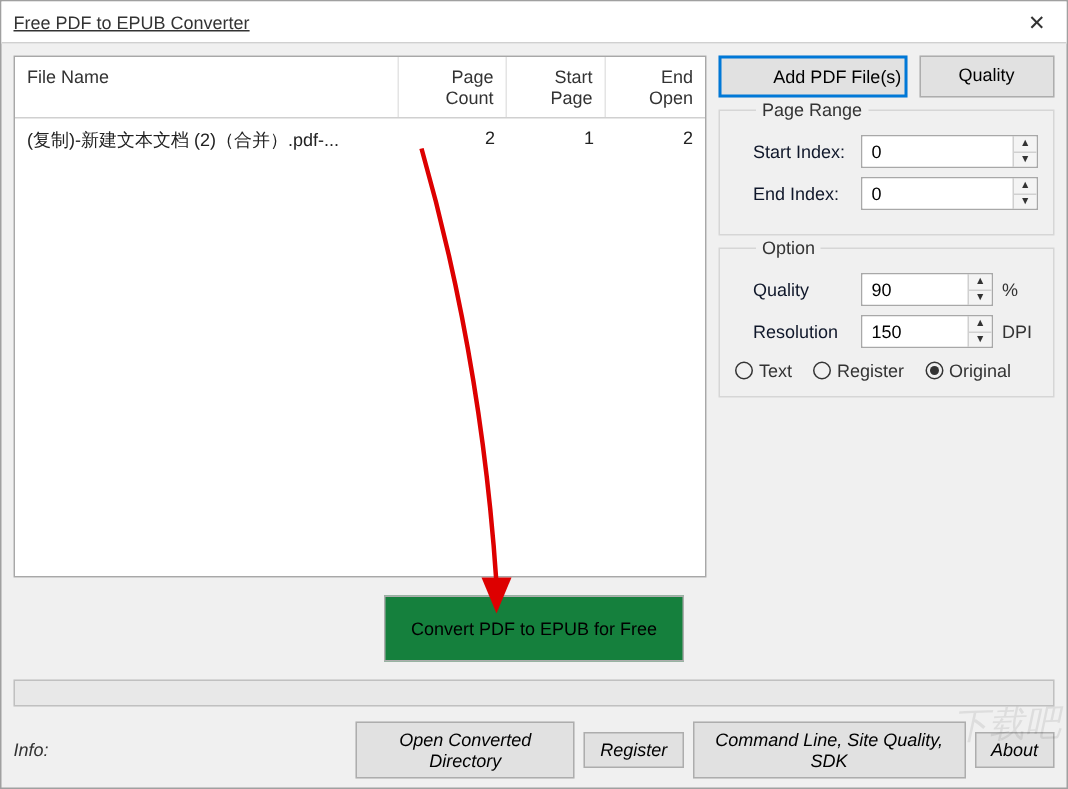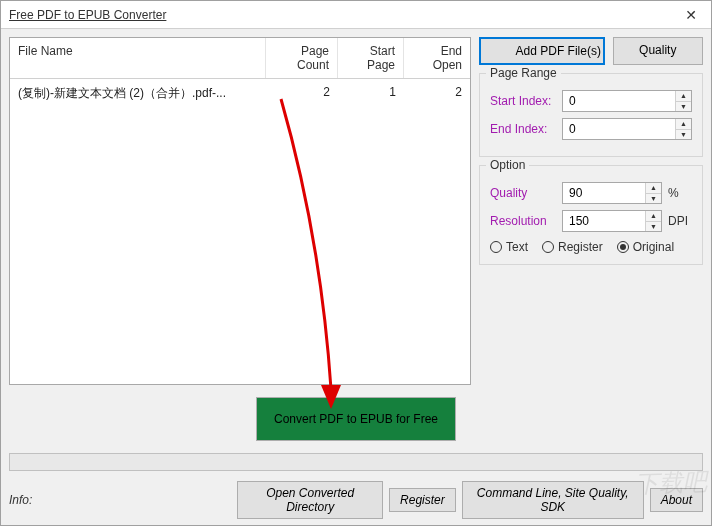--- a/index.html
+++ b/index.html
@@ -20,23 +20,23 @@
   .col-ep { width: 66px; text-align: right; }
   .tbl-body { flex: 1; overflow: auto; }
   .trow { display: flex; padding: 4px 0; }
   .td { padding: 2px 8px; color: #222; }
   .side { width: 224px; display: flex; flex-direction: column; gap: 8px; }
   .side-btns { display: flex; gap: 8px; }
   .btn { background: #e1e1e1; border: 1px solid #adadad; font-size: 12px; padding: 5px 0; text-align: center; cursor: pointer; }
   .btn-primary { border: 2px solid #0078d7; flex: 1; padding-left: 33px; }
   .btn-sec { flex: 1; }
   .group { border: 1px solid #d6d6d6; padding: 10px 10px 10px 10px; position: relative; font-size: 12px; }
-  .group-label { position: absolute; top: -8px; left: 6px; background: #f0f0f0; padding: 0 4px; color: #333; }
+  .group-label { position: absolute; top: -8px; left: 24px; background: #f0f0f0; padding: 0 4px; color: #333; }
   .frow { display: flex; align-items: center; margin: 6px 0; gap: 6px; }
-  .flabel { width: 66px; color: #a21caf; }
+  .flabel { width: 66px; color: #0f172a; margin-left: 12px; }
   .spin { flex: 1; display: flex; border: 1px solid #a8a8a8; background: #fff; height: 22px; }
   .spin input { border: none; flex: 1; padding: 0 6px; font-size: 12px; outline: none; width: 20px; }
   .spin-btns { width: 16px; display: flex; flex-direction: column; border-left: 1px solid #d0d0d0; }
   .spin-btns span { flex: 1; display: flex; align-items: center; justify-content: center; font-size: 7px; color: #333; background: #f4f4f4; cursor: pointer; }
   .spin-btns span:first-child { border-bottom: 1px solid #d0d0d0; }
   .suffix { width: 24px; color: #333; }
   .radios { display: flex; gap: 14px; margin-top: 8px; }
   .radio { display: flex; align-items: center; gap: 4px; font-size: 12px; color: #333; cursor: pointer; }
   .radio-dot { width: 12px; height: 12px; border: 1px solid #333; border-radius: 50%; display: inline-flex; align-items: center; justify-content: center; }
   .radio-dot.sel::after { content: ""; width: 6px; height: 6px; background: #333; border-radius: 50%; }

